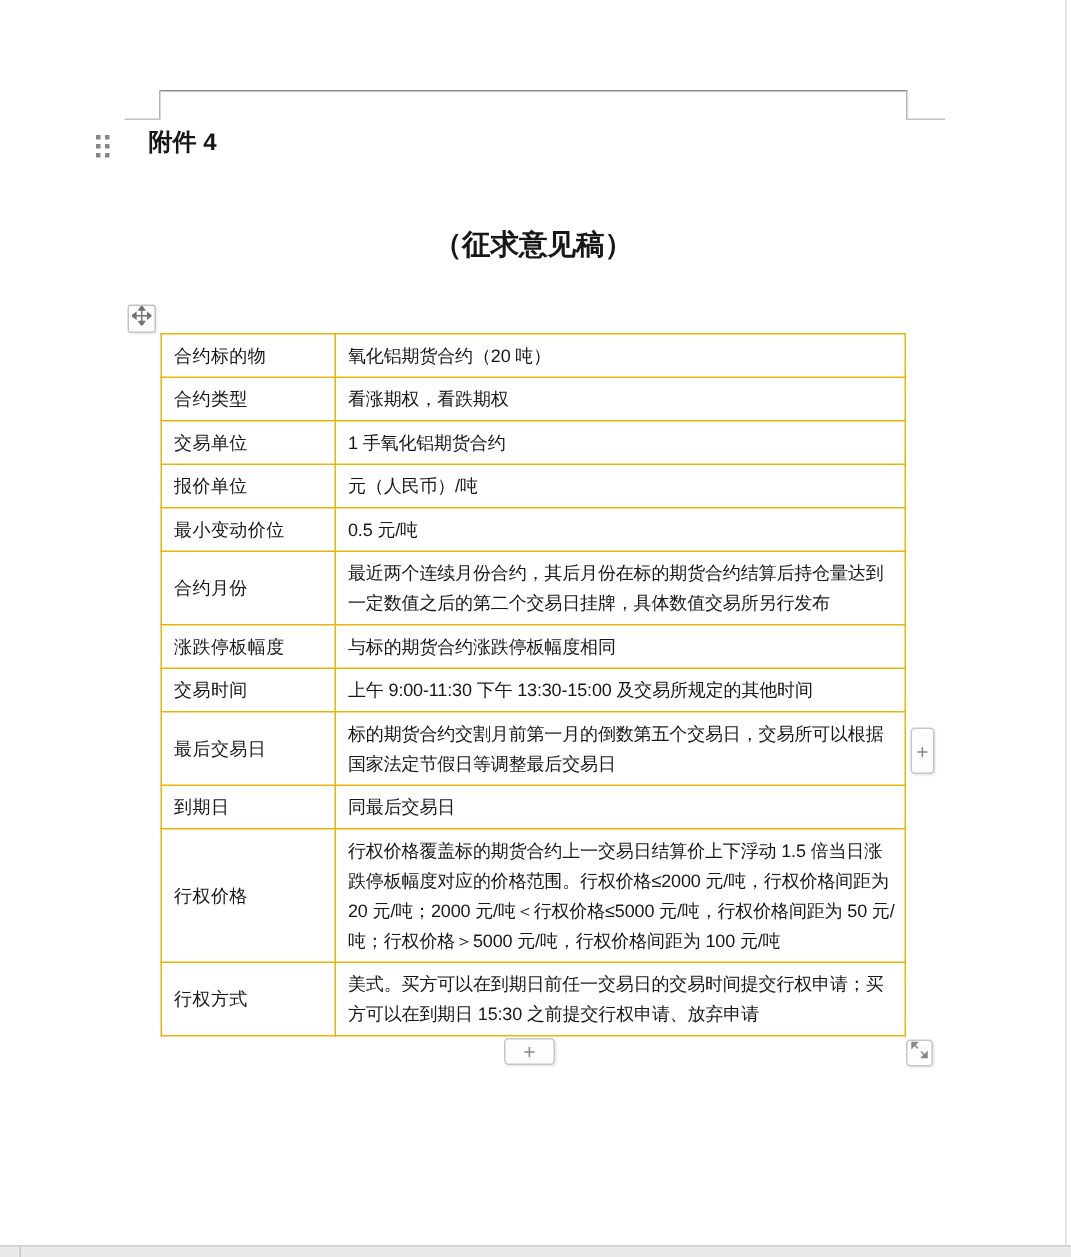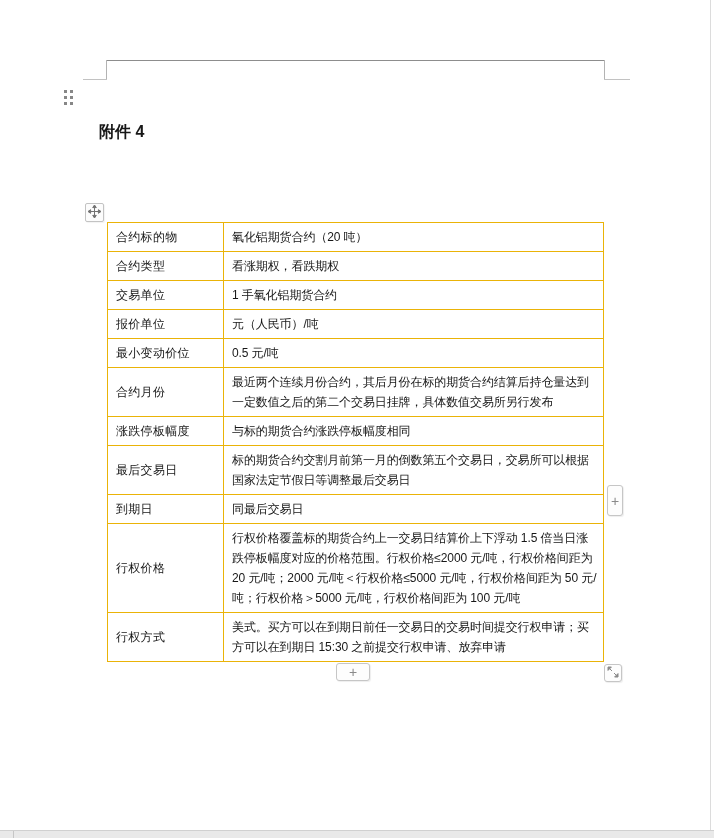--- a/index.html
+++ b/index.html
@@ -12,21 +12,21 @@
   .b-lv{left:106px;top:60px;width:1px;height:20px;background:#b3b3b3;}
   .b-rv{left:604px;top:60px;width:1px;height:20px;background:#b3b3b3;}
   .b-lh{left:83px;top:79px;width:24px;height:1px;background:#c2c2c2;}
   .b-rh{left:604px;top:79px;width:26px;height:1px;background:#c2c2c2;}
 
   
   .dots{position:absolute;left:64px;top:90px;display:grid;grid-template-columns:repeat(2,3px);
         grid-auto-rows:3px;gap:3px 3px;cursor:grab;}
   .dots i{display:block;width:3px;height:3px;background:#878787;}
 
-  .attachment{position:absolute;left:99px;top:84px;font-size:16px;font-weight:bold;line-height:24px;margin-top:36px;}
+  .attachment{position:absolute;left:99px;top:84px;font-size:16px;font-weight:bold;line-height:24px;}
   .doc-title{position:absolute;left:96px;top:114px;width:519px;text-align:center;
              font-size:20px;font-weight:bold;line-height:28px;letter-spacing:0.5px;}
   .doc-subtitle{position:absolute;left:96px;top:150px;width:519px;text-align:center;
                 font-size:19px;font-weight:bold;line-height:28px;}
 
   
   .move-handle{position:absolute;left:85px;top:203px;width:19px;height:19px;box-sizing:border-box;
                border:1px solid #c3c3c3;border-radius:2px;background:#fcfcfc;display:flex;
                align-items:center;justify-content:center;cursor:move;box-shadow:1px 1px 1px rgba(0,0,0,.05);}
 
@@ -68,20 +68,21 @@
   <div class="dots">
     <i></i>
       <i></i>
       <i></i>
       <i></i>
       <i></i>
       <i></i>
   </div>
 
   <div class="attachment">附件 4</div>
+  <div class="doc-subtitle">（征求意见稿）</div>
 
   <div class="move-handle">
     <span>
       <svg width="13" height="13" viewBox="0 0 13 13">
         <g stroke="#737373" stroke-width="1" fill="#737373">
           <line x1="6.5" y1="2.2" x2="6.5" y2="10.8"></line>
           <line x1="2.2" y1="6.5" x2="10.8" y2="6.5"></line>
           <polygon points="6.5,0 4.7,2.6 8.3,2.6"></polygon>
           <polygon points="6.5,13 4.7,10.4 8.3,10.4"></polygon>
           <polygon points="0,6.5 2.6,4.7 2.6,8.3"></polygon>
@@ -120,20 +121,24 @@
           </tr>
           <tr>
             <td class="label-cell">合约月份</td>
             <td class="value-cell">最近两个连续月份合约，其后月份在标的期货合约结算后持仓量达到一定数值之后的第二个交易日挂牌，具体数值交易所另行发布</td>
           </tr>
           <tr>
             <td class="label-cell">涨跌停板幅度</td>
             <td class="value-cell">与标的期货合约涨跌停板幅度相同</td>
           </tr>
           <tr>
+            <td class="label-cell">交易时间</td>
+            <td class="value-cell">上午 9:00-11:30 下午 13:30-15:00 及交易所规定的其他时间</td>
+          </tr>
+          <tr>
             <td class="label-cell">最后交易日</td>
             <td class="value-cell">标的期货合约交割月前第一月的倒数第五个交易日，交易所可以根据国家法定节假日等调整最后交易日</td>
           </tr>
           <tr>
             <td class="label-cell">到期日</td>
             <td class="value-cell">同最后交易日</td>
           </tr>
           <tr>
             <td class="label-cell">行权价格</td>
             <td class="value-cell">行权价格覆盖标的期货合约上一交易日结算价上下浮动 1.5 倍当日涨跌停板幅度对应的价格范围。行权价格≤2000 元/吨，行权价格间距为 20 元/吨；2000 元/吨＜行权价格≤5000 元/吨，行权价格间距为 50 元/吨；行权价格＞5000 元/吨，行权价格间距为 100 元/吨</td>

